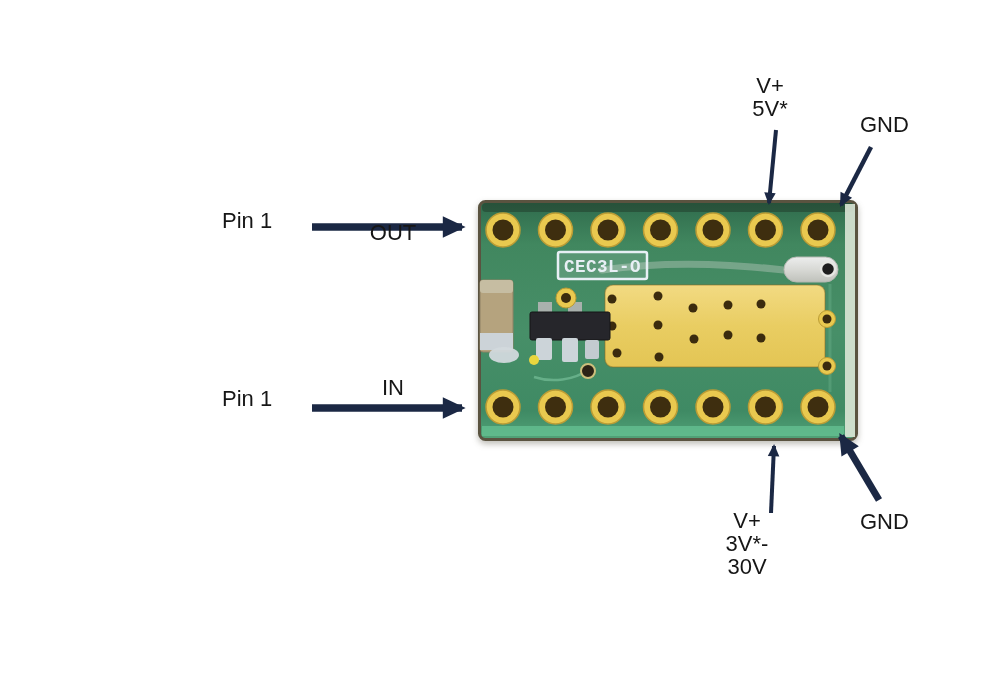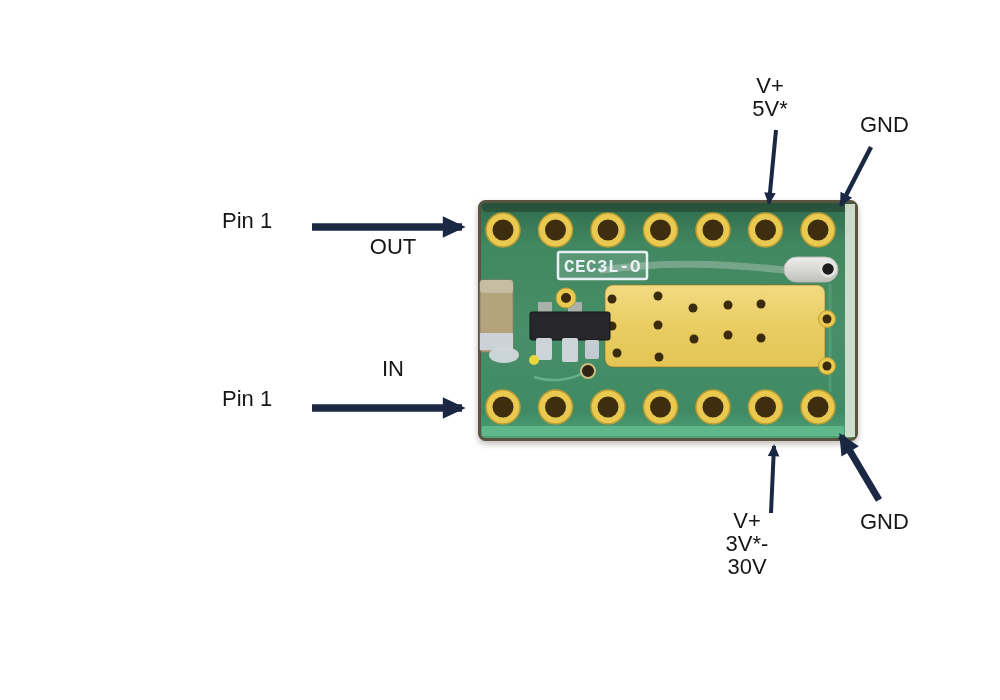--- a/index.html
+++ b/index.html
@@ -159,25 +159,25 @@
   <line class="arrow thick" x1="312" y1="227" x2="462" y2="227" marker-end="url(#ah)"></line>
   <line class="arrow thick" x1="312" y1="408" x2="462" y2="408" marker-end="url(#ah)"></line>
   <line class="arrow thin" x1="776" y1="130" x2="769" y2="203" marker-end="url(#ah)"></line>
   <line class="arrow med" x1="871" y1="147" x2="841" y2="205" marker-end="url(#ah)"></line>
   <line class="arrow thin" x1="771" y1="513" x2="774" y2="446" marker-end="url(#ah)"></line>
   <line class="arrow heavy" x1="879" y1="500" x2="841" y2="436" marker-end="url(#ah)"></line>
 </svg>
 
 <div class="anno-label" style="left:222px;top:209px">Pin 1</div>
 
-<div class="anno-label center" style="left:347px;top:235px;width:92px">OUT</div>
+<div class="anno-label center" style="left:347px;top:221px;width:92px">OUT</div>
 
 <div class="anno-label" style="left:222px;top:387px">Pin 1</div>
 
-<div class="anno-label center" style="left:347px;top:357px;width:92px">IN</div>
+<div class="anno-label center" style="left:347px;top:376px;width:92px">IN</div>
 
 <div class="anno-label center" style="left:733px;top:74px;width:74px">
   <span class="ln">V+</span>
   <span class="ln">5V*</span>
 </div>
 
 <div class="anno-label" style="left:860px;top:113px">GND</div>
 
 <div class="anno-label center" style="left:710px;top:509px;width:74px">
   <span class="ln">V+</span>

